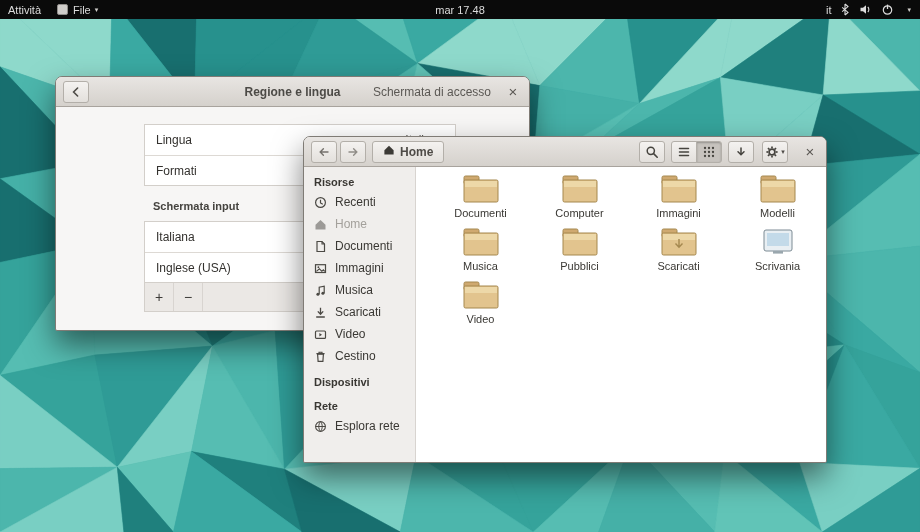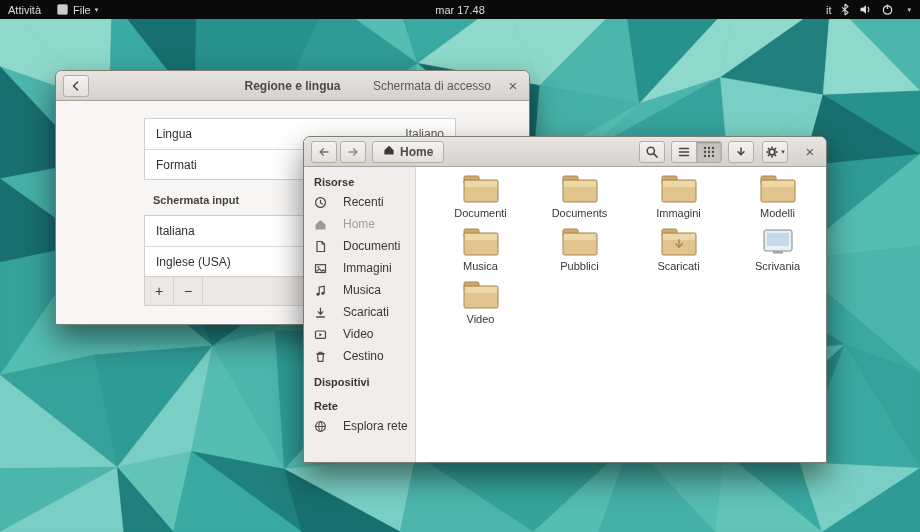--- a/index.html
+++ b/index.html
@@ -29,40 +29,40 @@
           color:#4e4b47;font-size:12px;cursor:default;}
   .hb-btn.pressed{background:#c7c3be;box-shadow:inset 0 1px 2px rgba(0,0,0,.25);}
   .hb-close{margin-left:13px;color:#5c5955;font-size:15px;width:18px;text-align:center;border:none;background:none;line-height:1;z-index:2;}
   .linked{display:flex;}
   .linked .hb-btn{border-radius:0;margin-left:-1px;}
   .linked .hb-btn:first-child{border-radius:3px 0 0 3px;margin-left:0;}
   .linked .hb-btn:last-child{border-radius:0 3px 3px 0;}
   .spacer{flex:1;}
 
   
-  #settings-window{left:55px;top:70px;width:475px;height:255px;background:#f7f6f5;z-index:10;}
+  #settings-window{left:55px;top:76px;width:475px;height:255px;background:#f7f6f5;z-index:10;}
   #settings-body{position:absolute;top:30px;left:0;right:0;bottom:0;}
   .hb-text{margin-left:auto;background:none;border:none;color:#5b5854;font-size:12px;z-index:2;}
   .list-frame{position:absolute;left:88px;width:312px;background:#ffffff;border:1px solid #d3cfca;}
   #frame-langs{top:17px;}
   .srow{height:30px;display:flex;align-items:center;padding:0 11px;font-size:12px;color:#33312e;}
   .srow + .srow{border-top:1px solid #ddd9d4;}
   .srow .val{margin-left:auto;color:#5b5854;text-align:center;}
   #sources-heading{position:absolute;left:97px;top:93px;font-size:11px;font-weight:bold;color:#45433f;}
   #frame-sources{top:114px;}
   .sources-toolbar{height:29px;background:#ebe8e5;border-top:1px solid #d3cfca;display:flex;}
   .tool-btn{width:29px;border:none;border-right:1px solid #d8d4d0;background:transparent;font-size:14px;color:#3c3a37;line-height:1;}
 
   
   #files-window{left:303px;top:136px;width:524px;height:327px;background:#ffffff;z-index:20;}
   .home-btn{display:flex;align-items:center;gap:5px;padding:0 10px;font-weight:bold;margin-left:6px;}
   #files-sidebar{position:absolute;top:30px;left:0;bottom:0;width:112px;background:#f0eeec;border-right:1px solid #d8d4d0;
                  overflow:hidden;border-radius:0 0 0 2px;}
   .side-heading{padding:9px 0 3px 10px;font-size:11px;font-weight:bold;color:#393733;}
-  .side-item{height:22px;display:flex;align-items:center;gap:16px;padding:0 4px 0 10px;font-size:12px;color:#3a3834;cursor:default;}
+  .side-item{height:22px;display:flex;align-items:center;gap:8px;padding:0 4px 0 10px;font-size:12px;color:#3a3834;cursor:default;}
   .side-item svg{flex:0 0 auto;display:block;}
   .side-item.current{color:#a3a09b;}
   .side-item.current svg{opacity:.5;}
   #sidebar-scrollbar{position:absolute;top:36px;bottom:14px;left:111px;width:3px;background:#c9c6c2;border-radius:2px;}
   #files-main{position:absolute;top:30px;left:117px;right:0;bottom:0;background:#fff;border-radius:0 0 2px 0;}
   #folder-grid{display:flex;flex-wrap:wrap;padding:6px 0 0 10px;width:406px;}
   .cell{width:99px;height:52px;margin-bottom:1px;display:flex;flex-direction:column;align-items:center;cursor:default;}
   .cell svg{display:block;}
   .flabel{font-size:11px;color:#3a3834;margin-top:1px;white-space:nowrap;}
   .icon-btn svg{display:block;}
@@ -442,21 +442,21 @@
           <span class="flabel">Documenti</span>
         </div>
         <div class="cell">
           <span>
               <svg width="40" height="33" viewBox="0 0 40 33">
                 <rect x="3" y="3" width="15" height="8" rx="1.5" fill="#cfa970" stroke="#a5884f"></rect>
                 <rect x="3" y="7" width="34" height="22" rx="1.5" fill="#e2c48e" stroke="#a5884f"></rect>
                 <rect x="4" y="8" width="32" height="6" fill="#edd8a8"></rect>
               </svg>
             </span>
-          <span class="flabel">Documents</span>
+          <span class="flabel">Computer</span>
         </div>
         <div class="cell">
           <span>
               <svg width="40" height="33" viewBox="0 0 40 33">
                 <rect x="3" y="3" width="15" height="8" rx="1.5" fill="#cfa970" stroke="#a5884f"></rect>
                 <rect x="3" y="7" width="34" height="22" rx="1.5" fill="#e2c48e" stroke="#a5884f"></rect>
                 <rect x="4" y="8" width="32" height="6" fill="#edd8a8"></rect>
               </svg>
             </span>
           <span class="flabel">Immagini</span>

